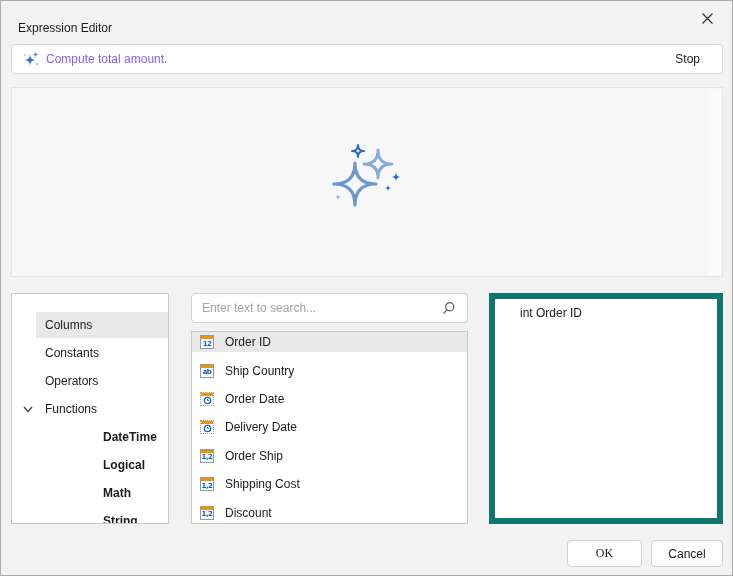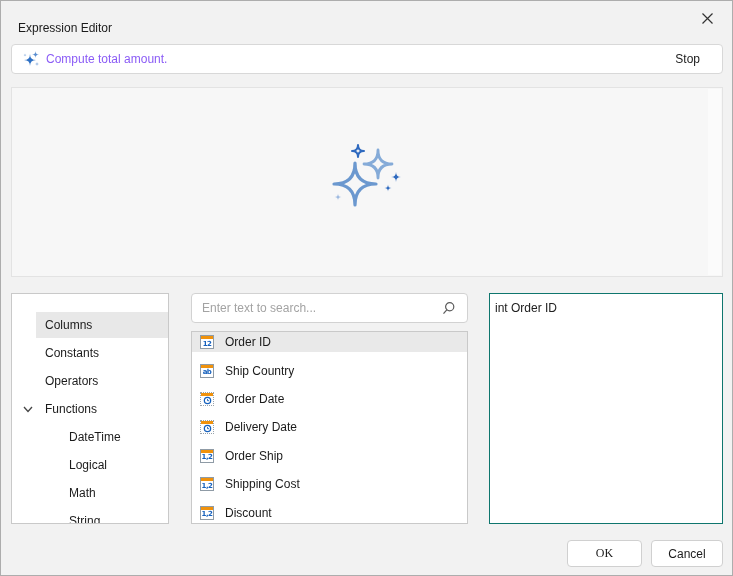--- a/index.html
+++ b/index.html
@@ -45,21 +45,21 @@
   .tree {
     position: absolute; left: 10px; top: 292px; width: 158px; height: 231px;
     background: #fff; border: 1px solid #c9c9c9; padding-top: 17px; overflow: hidden;
   }
   .tree-row { position: relative; height: 28px; display: flex; align-items: center; cursor: pointer; }
   .tree-row .hl {
     position: absolute; left: 24px; right: 0; top: 1px; bottom: 1px; background: transparent;
   }
   .tree-row.selected .hl { background: #e8e8e8; }
   .tree-row .lbl { position: relative; margin-left: 33px; }
-  .tree-row.child .lbl { margin-left: 57px; }
+  .tree-row.child .lbl { margin-left: 91px; font-weight: bold; }
   .tree-row .chev { position: absolute; left: 10px; top: 8px; width: 12px; height: 12px; }
 
   
   .searchbox {
     position: absolute; left: 190px; top: 292px; width: 277px; height: 30px;
     background: #fff; border: 1px solid #d2d2d2; border-radius: 4px;
     display: flex; align-items: center;
   }
   .searchbox input {
     flex: 1; border: none; outline: none; background: transparent;
@@ -87,21 +87,21 @@
   .ticon.dotted { border-style: dotted; border-color: #98a2ab; }
   .ticon .bar { height: 3px; background: #f0920c; flex: none; }
   .ticon .glyph {
     flex: 1; display: flex; align-items: center; justify-content: center;
     font-family: "DejaVu Sans", sans-serif; font-size: 7px; font-weight: bold; color: #1460bd; letter-spacing: -0.5px;
   }
 
   
   .expr-panel {
     position: absolute; left: 488px; top: 292px; width: 234px; height: 231px;
-    background: #fff; border: 1px solid #0f766e; padding: 7px 5px;
+    background: #fff; border: 6px solid #0f766e; padding: 7px 25px;
   }
   .expr-text { color: #202020; }
 
   
   .btn {
     position: absolute; top: 539px; height: 27px;
     background: #fff; border: 1px solid #d0d0d0; border-radius: 4px;
     font: 12px "Liberation Sans", sans-serif; color: #1b1b1b; cursor: pointer;
   }
   .btn-ok { left: 566px; width: 75px; font-family: Liberation Serif, serif; }

